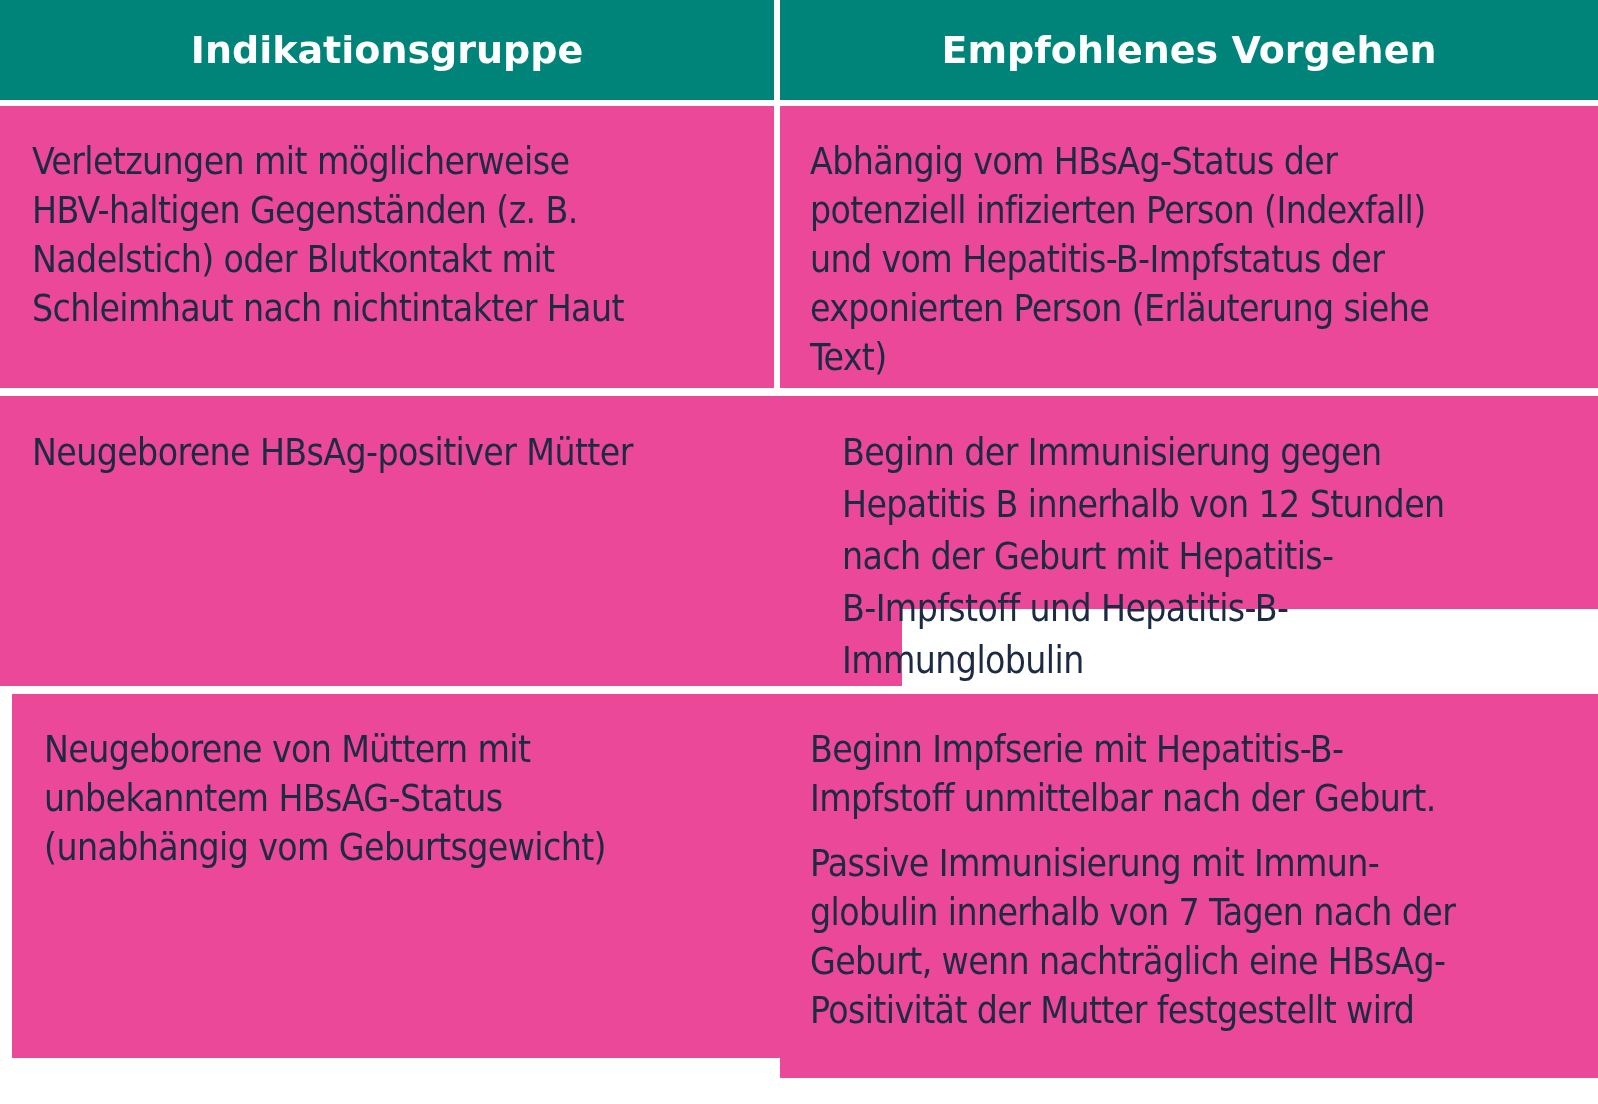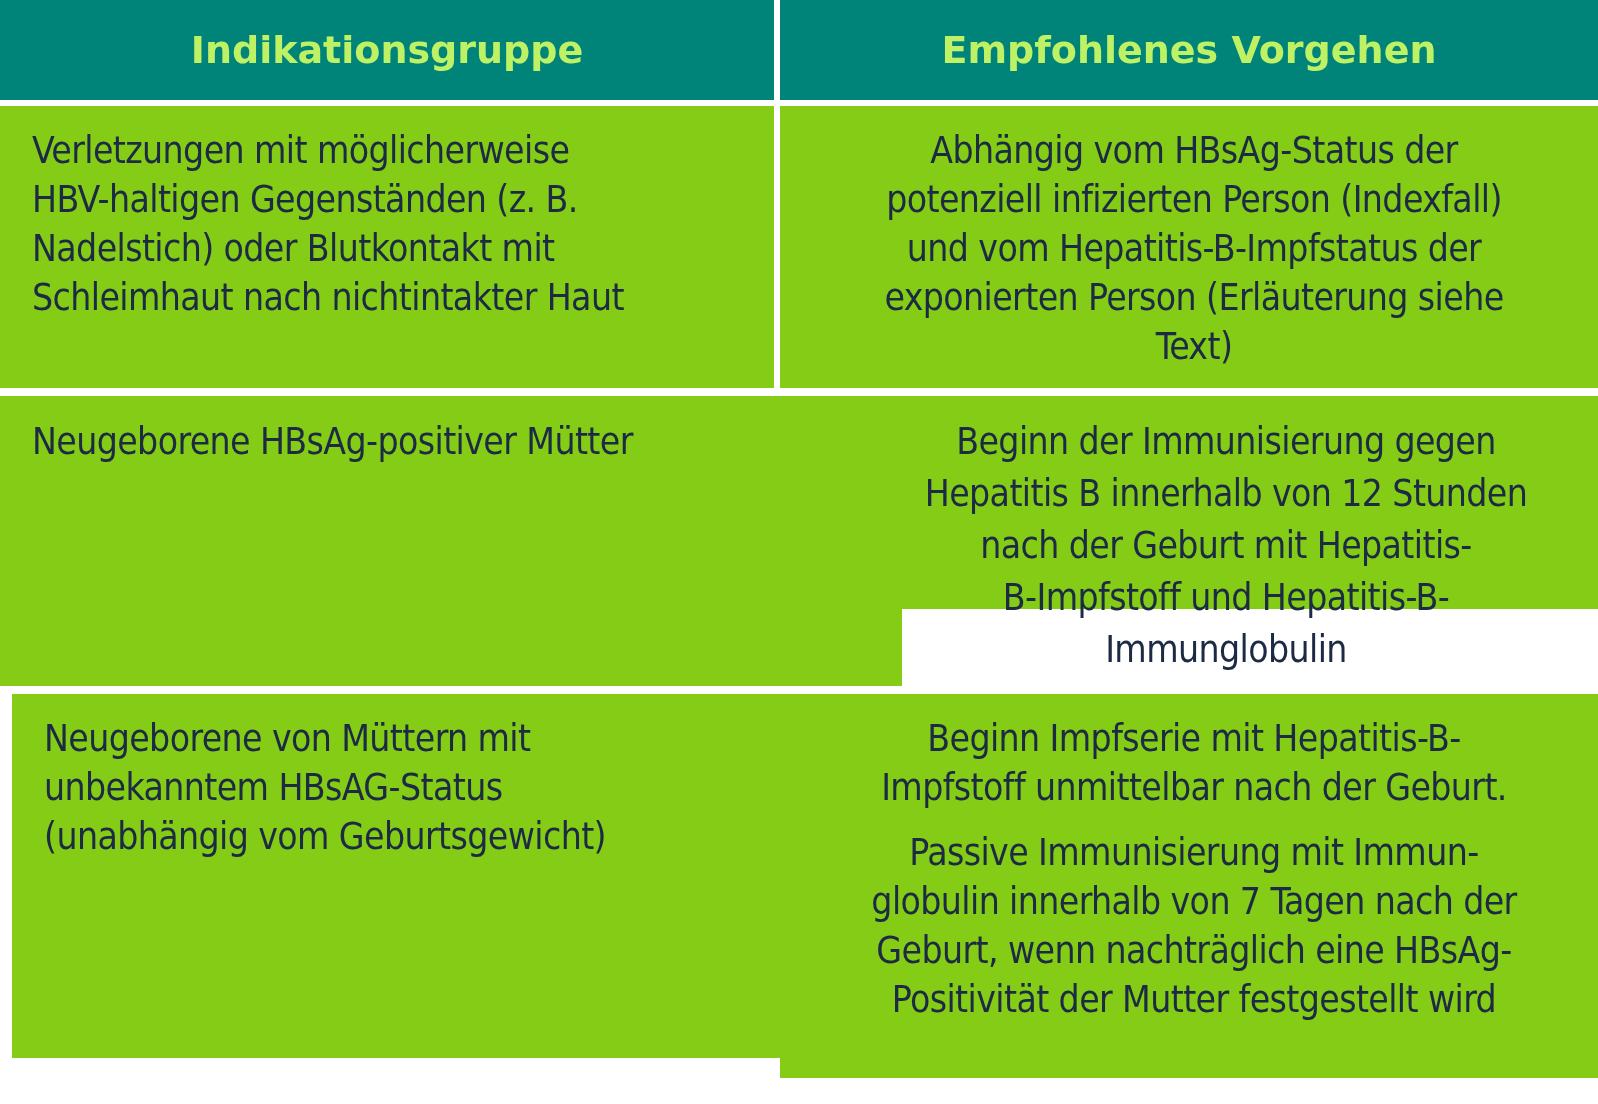--- a/index.html
+++ b/index.html
@@ -18,40 +18,40 @@
       width: 1598px;
       height: 1104px;
       background: #ffffff;
     }
     .cell {
       position: absolute;
       box-sizing: border-box;
     }
     .head {
       background: #00847a;
-      color: #bef264;
+      color: #ffffff;
       font-weight: bold;
       font-size: 38px;
       display: flex;
       align-items: center;
       justify-content: center;
       letter-spacing: 0px;
     }
     .body-cell {
-      background: #84cc16;
+      background: #ec4899;
       color: #1c2a44;
       font-size: 37px;
       line-height: 49px;
-      padding-top: 20px;
+      padding-top: 31px;
       font-family: "DejaVu Sans", "Liberation Sans", sans-serif;
       letter-spacing: -0.6px;
       font-stretch: condensed;
     }
     .body-cell.col1 { padding-left: 32px; padding-right: 20px; }
-    .body-cell.col2 { padding-left: 30px; padding-right: 20px; text-align: center; }
+    .body-cell.col2 { padding-left: 30px; padding-right: 20px; }
     .para { margin: 0; }
     .para + .para { margin-top: 16px; }
     .line { display: block; white-space: nowrap; }
     .row2 .line { line-height: 52px; }
   </style>
 </head>
 <body>
 
 <div class="table">
 

